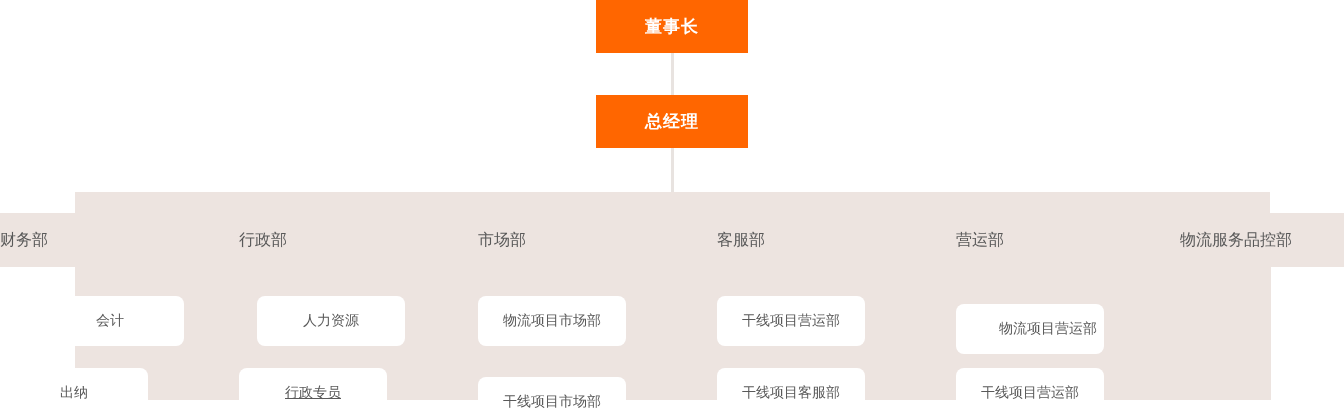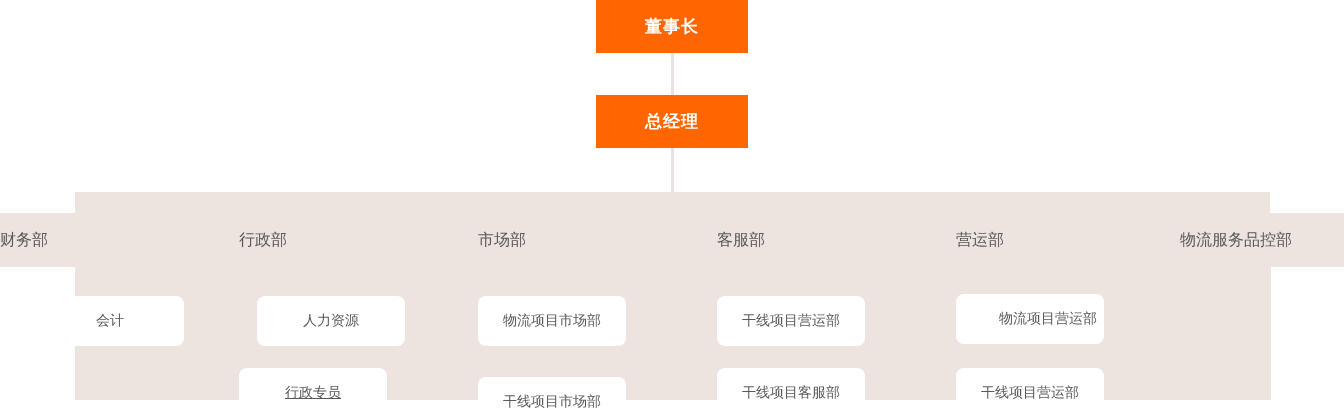--- a/index.html
+++ b/index.html
@@ -110,20 +110,21 @@
   <div class="dept-label" style="left:239px;width:148px;">行政部</div>
   <div class="dept-label" style="left:478px;width:148px;">市场部</div>
   <div class="dept-label" style="left:717px;width:148px;">客服部</div>
   <div class="dept-label" style="left:956px;width:148px;">营运部</div>
   <div class="dept-label" style="left:1180px;width:164px;">物流服务品控部</div>
 
   <div class="unit-box" style="left:0px;top:296px;margin-left:36px;">会计</div>
   <div class="unit-box" style="left:257px;top:296px;">人力资源</div>
   <div class="unit-box" style="left:478px;top:296px;">物流项目市场部</div>
   <div class="unit-box" style="left:717px;top:296px;">干线项目营运部</div>
-  <div class="unit-box" style="left:956px;top:294px;padding-left:36px;">物流项目营运部</div>
+  <div class="unit-box" style="left:956px;top:304px;padding-left:36px;">物流项目营运部</div>
 
+  <div class="unit-box" style="left:0px;top:368px;">出纳</div>
   <div class="unit-box" style="left:239px;top:368px;text-decoration:underline;">行政专员</div>
   <div class="unit-box" style="left:478px;top:377px;">干线项目市场部</div>
   <div class="unit-box" style="left:717px;top:368px;">干线项目客服部</div>
   <div class="unit-box" style="left:956px;top:368px;">干线项目营运部</div>
 
 </div>
 
 </body></html>

